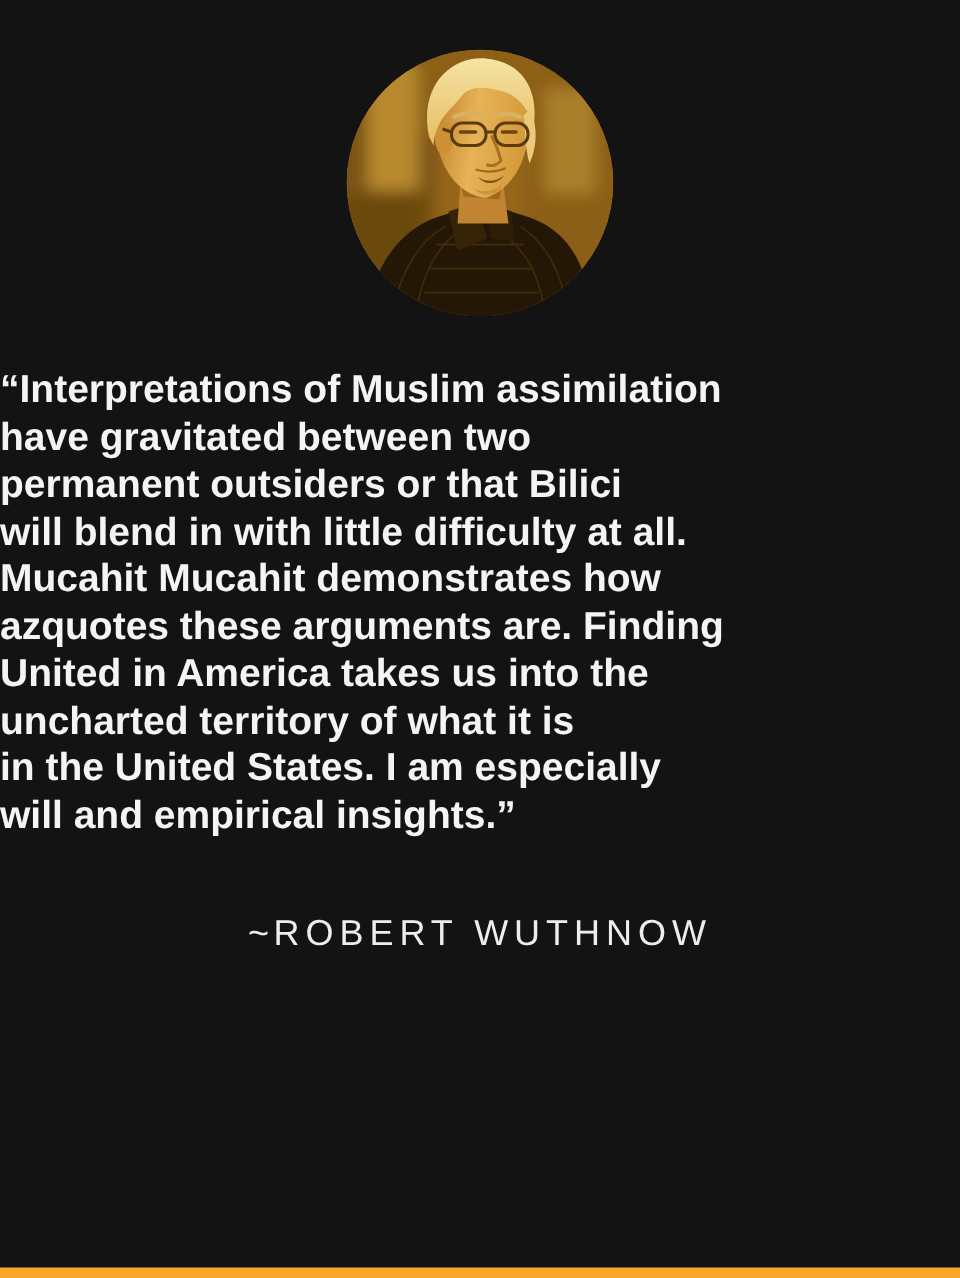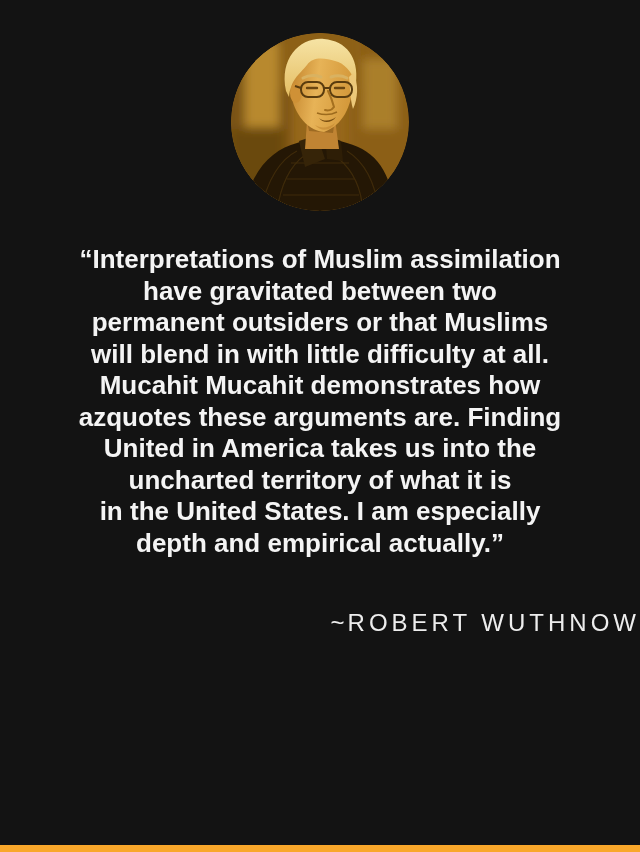--- a/index.html
+++ b/index.html
@@ -16,33 +16,32 @@
   }
   .portrait-wrap {
     width: 178px; height: 178px;
     margin: 33px auto 0 auto;
     border-radius: 50%;
     overflow: hidden;
   }
   .portrait-wrap svg { display: block; }
   .quote {
     margin-top: 33px;
-    text-align: center;
     color: #f4f4f4;
     font-weight: bold;
     font-size: 26px;
     line-height: 31.5px;
     letter-spacing: 0px;
   }
   .quote .quote-line {
     white-space: nowrap;
   }
   .author {
     margin-top: 50px;
-    text-align: right;
+    text-align: center;
     color: #ededed;
     font-size: 24px;
     font-weight: normal;
     letter-spacing: 4px;
   }
   .author .tilde {
     letter-spacing: 1px;
     margin-right: 2px;
   }
   .footer {
@@ -139,28 +138,28 @@
         <path d="M86,80 C92,82 100,82 106,79" stroke="#9c6a1d" stroke-width="1.5" fill="none"></path>
 
         <path d="M84,92 C90,96 98,95 104,90 C100,98 90,99 84,92 Z" fill="#c28631" opacity="0.6"></path>
       </g>
     </svg>
   </div>
 
   <div class="quote">
       <div class="quote-line">“Interpretations of Muslim assimilation</div>
       <div class="quote-line">have gravitated between two</div>
-      <div class="quote-line">permanent outsiders or that Muslims</div>
+      <div class="quote-line">permanent outsiders or that Bilici</div>
       <div class="quote-line">will blend in with little difficulty at all.</div>
       <div class="quote-line">Mucahit Mucahit demonstrates how</div>
       <div class="quote-line">azquotes these arguments are. Finding</div>
       <div class="quote-line">United in America takes us into the</div>
       <div class="quote-line">uncharted territory of what it is</div>
       <div class="quote-line">in the United States. I am especially</div>
-      <div class="quote-line">depth and empirical actually.”</div>
+      <div class="quote-line">will and empirical insights.”</div>
     </div>
 
   <div class="author">
     <span class="tilde">~</span><span>ROBERT WUTHNOW</span>
   </div>
 
   <div class="footer">
     <span class="site">azquotes.com</span>
   </div>
 

